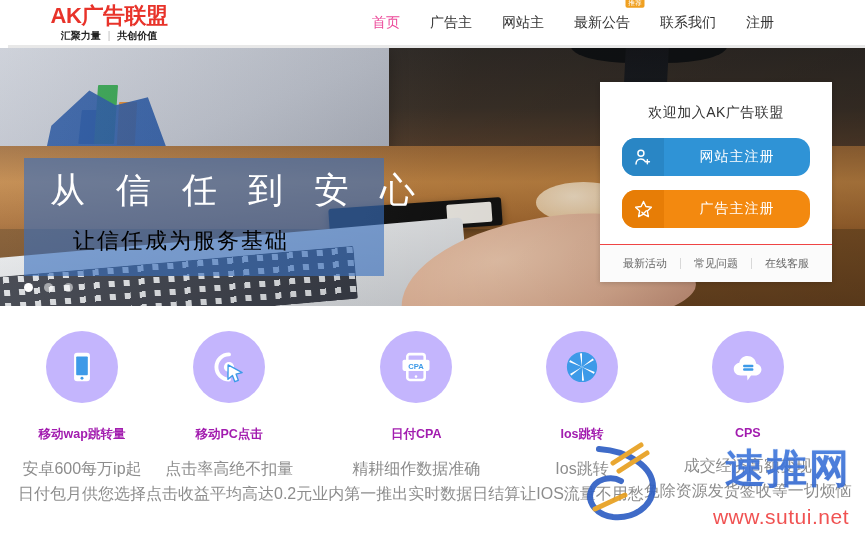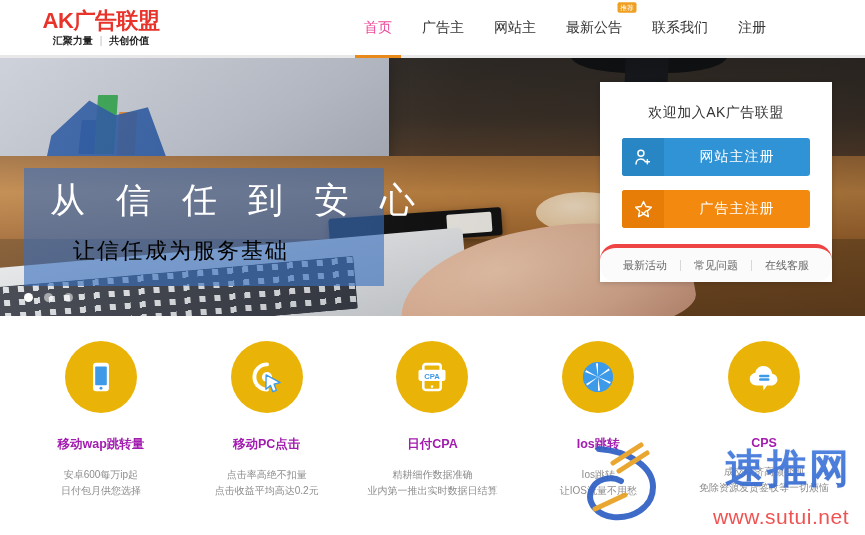--- a/index.html
+++ b/index.html
@@ -7,25 +7,26 @@
     width: 865px; height: 535px;
     overflow: hidden;
     background: #ffffff;
     font-family: "Liberation Sans", "DejaVu Sans", sans-serif;
   }
   #page { position: relative; width: 865px; height: 535px; overflow: hidden; background:#fff; }
 
   
   .header {
     position: relative;
-    height: 58px;
+    height: 48px;
     background: #ffffff;
     display: flex;
     align-items: center;
     border-bottom: 3px solid #e8e8e8;
+    margin-left: 8px;
   }
   .logo-wrap {
     margin-left: 36px;
     width: 130px;
     display: flex; flex-direction: column; align-items: center;
     line-height: 1;
   }
   .logo-main {
     font-size: 22px; font-weight: bold; color: #e8332a;
     letter-spacing: -0.5px; white-space: nowrap;
@@ -198,74 +199,74 @@
     font-size: 14px;
     color: #333;
     padding: 22px 0 16px 0;
     letter-spacing: .5px;
   }
   .panel-body { padding: 0 22px 16px 22px; }
   .big-btn {
     position: relative;
     height: 38px;
     display: flex; align-items: center;
-    border-radius: 3px;
+    border-radius: 14px;
     margin-bottom: 14px;
     cursor: pointer;
     overflow: hidden;
   }
   .big-btn:last-child { margin-bottom: 0; }
   .btn-blue { background: #2f93d6; }
   .btn-blue .ic-box { background: #2986c5; }
   .btn-orange { background: #f3890f; }
   .btn-orange .ic-box { background: #e77d06; }
   .ic-box {
     width: 42px; height: 100%;
     display: flex; align-items: center; justify-content: center;
     flex: 0 0 42px;
   }
   .btn-label {
     flex: 1; text-align: center;
     color: #ffffff; font-size: 14px; letter-spacing: 1px;
   }
   .panel-foot {
-    border-top: 4px solid #ef4444;
+    border-top: 1px solid #ef4444;
     background: #fbfbfb;
     display: flex; align-items: center; justify-content: center;
-    gap: 0; height: 38px; border-radius: 16px;
+    gap: 0; height: 38px;
   }
   .foot-link {
     font-size: 11px; color: #666; padding: 0 13px; cursor: pointer; white-space: nowrap;
   }
   .foot-sep { width: 1px; height: 11px; background: #d8d8d8; }
 
   
   .features {
     position: relative;
     height: 222px;
     background: #ffffff;
     display: flex;
     padding: 25px 18px 0 18px;
   }
   .feat {
     flex: 1;
     display: flex; flex-direction: column; align-items: center;
   }
   .feat-circle {
     width: 72px; height: 72px; border-radius: 50%;
-    background: #eab308;
+    background: #c4b5fd;
     display: flex; align-items: center; justify-content: center;
     margin-bottom: 23px;
   }
   .feat-title {
     font-size: 12.5px; font-weight: bold; color: #a21caf;
     margin-bottom: 14px; white-space: nowrap;
   }
   .feat-line {
-    font-size: 10px; color: #8d8d8d; line-height: 1.55; white-space: nowrap;
+    font-size: 16px; color: #8d8d8d; line-height: 1.55; white-space: nowrap;
   }
 
   
   .watermark {
     position: absolute;
     right: 6px; bottom: 4px;
     width: 290px; height: 96px;
     pointer-events: none;
     opacity: .92;
   }

